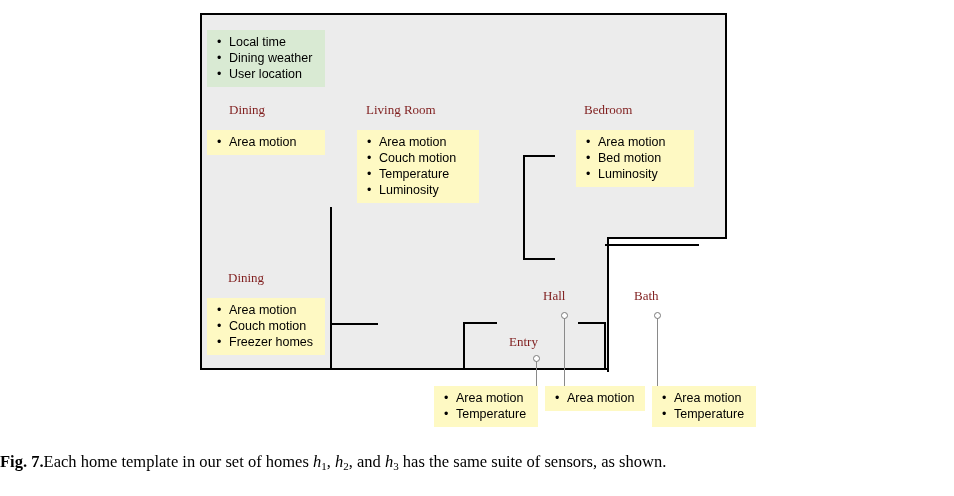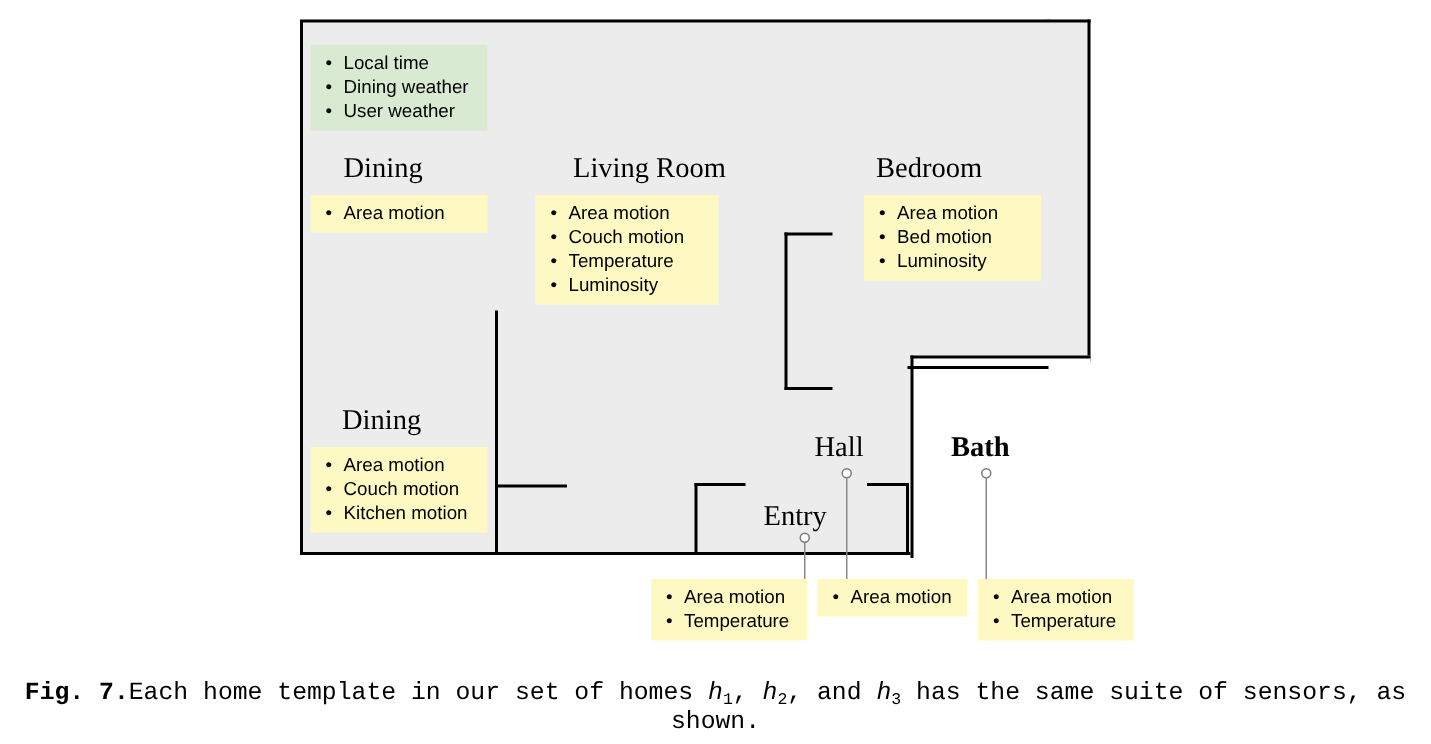--- a/index.html
+++ b/index.html
@@ -63,22 +63,22 @@
   
   .wall {
     position: absolute;
     background: #000000;
   }
 
   
   .room-label {
     position: absolute;
     font-family: "Liberation Serif", serif;
-    font-size: 19px;
-    color: #000000;
+    font-size: 13px;
+    color: #7f1d1d;
     white-space: nowrap;
   }
 
   
   .sensor-box {
     position: absolute;
     background: #fef9c3;
     padding: 4px 10px 5px 10px;
     box-sizing: border-box;
   }
@@ -130,22 +130,21 @@
     width: 1px;
     background: #8a8a8a;
   }
 
   
   .caption {
     position: absolute;
     left: 0;
     top: 452px;
     width: 954px;
-    text-align: center;
-    font-family: Liberation Mono, monospace;
+    font-family: Liberation Serif, serif;
     font-size: 16.5px;
     color: #000000;
   }
   .caption .lbl {
     font-weight: bold;
   }
   .caption i {
     font-style: italic;
   }
   .caption sub {
@@ -172,32 +171,32 @@
   <div class="wall" style="left:463px; top:322px; width:2px; height:48px;"></div>
   <div class="wall" style="left:463px; top:322px; width:34px; height:2px;"></div>
   <div class="wall" style="left:604px; top:322px; width:2px; height:48px;"></div>
   <div class="wall" style="left:578px; top:322px; width:28px; height:2px;"></div>
   <div class="wall" style="left:605px; top:244px; width:94px; height:2px;"></div>
 
   <div class="sensor-box green" style="left:207px; top:30px; width:118px;">
     <ul>
       <li>Local time</li>
       <li>Dining weather</li>
-      <li>User weather</li>
+      <li>User location</li>
     </ul>
   </div>
 
   <div class="room-label" style="left:229px; top:102px;">Dining</div>
   <div class="sensor-box" style="left:207px; top:130px; width:118px;">
     <ul>
       <li>Area motion</li>
     </ul>
   </div>
 
-  <div class="room-label" style="left:382px; top:102px;">Living Room</div>
+  <div class="room-label" style="left:366px; top:102px;">Living Room</div>
   <div class="sensor-box" style="left:357px; top:130px; width:122px;">
     <ul>
       <li>Area motion</li>
       <li>Couch motion</li>
       <li>Temperature</li>
       <li>Luminosity</li>
     </ul>
   </div>
 
   <div class="room-label" style="left:584px; top:102px;">Bedroom</div>
@@ -207,31 +206,31 @@
       <li>Bed motion</li>
       <li>Luminosity</li>
     </ul>
   </div>
 
   <div class="room-label" style="left:228px; top:270px;">Dining</div>
   <div class="sensor-box" style="left:207px; top:298px; width:118px;">
     <ul>
       <li>Area motion</li>
       <li>Couch motion</li>
-      <li>Kitchen motion</li>
+      <li>Freezer homes</li>
     </ul>
   </div>
 
   <div class="room-label" style="left:543px; top:288px;">Hall</div>
   <div class="pin" style="left:561px; top:312px;">
     <div class="dot"></div>
     <div class="stem" style="height:74px;"></div>
   </div>
 
-  <div class="room-label" style="left:634px; top:288px;font-weight:bold;">Bath</div>
+  <div class="room-label" style="left:634px; top:288px;">Bath</div>
   <div class="pin" style="left:654px; top:312px;">
     <div class="dot"></div>
     <div class="stem" style="height:74px;"></div>
   </div>
 
   <div class="room-label" style="left:509px; top:334px;">Entry</div>
   <div class="pin" style="left:533px; top:355px;">
     <div class="dot"></div>
     <div class="stem" style="height:31px;"></div>
   </div>

